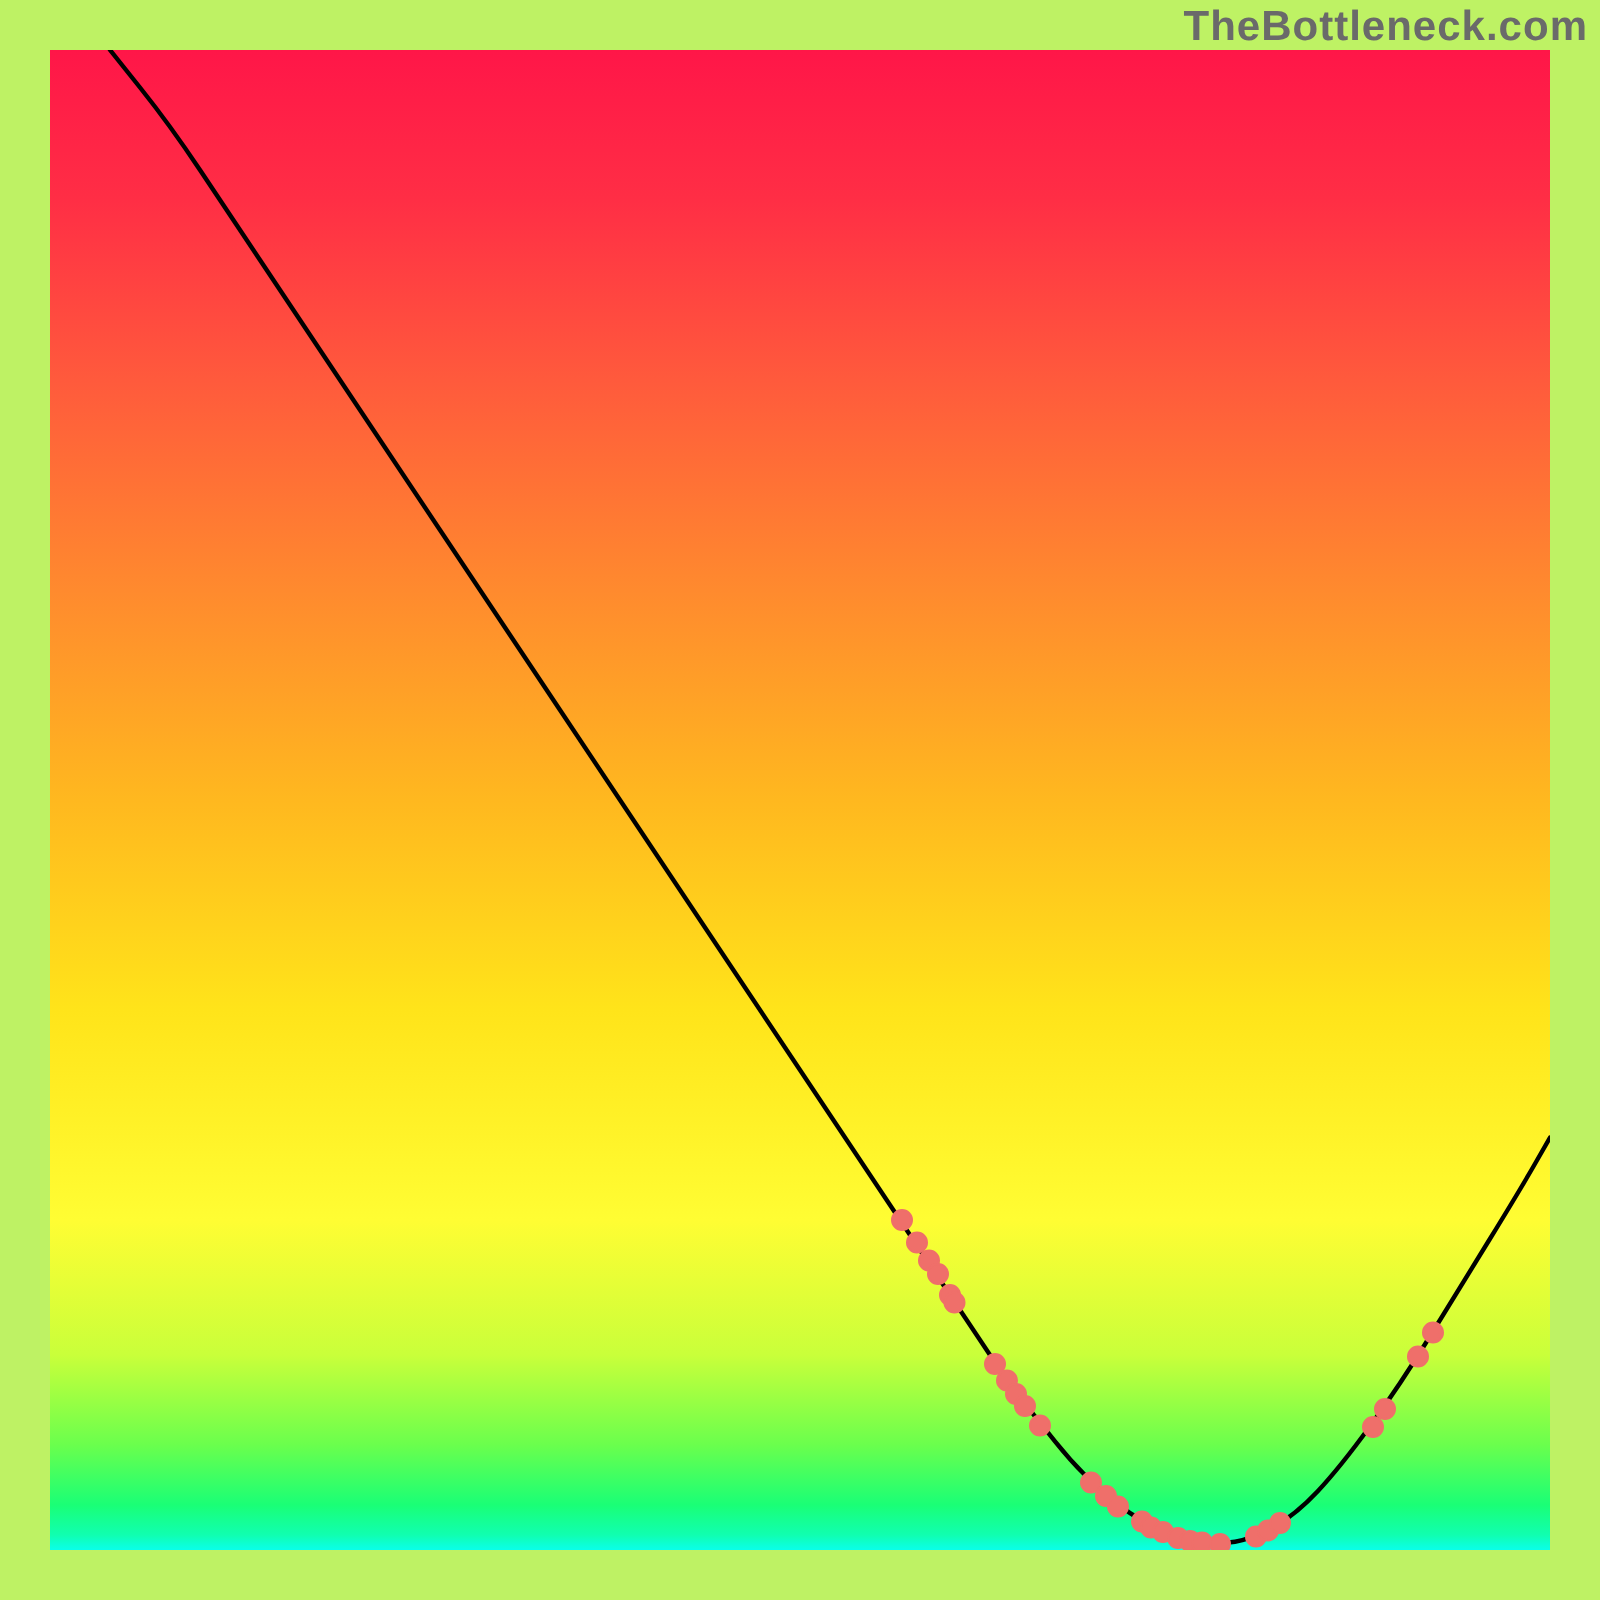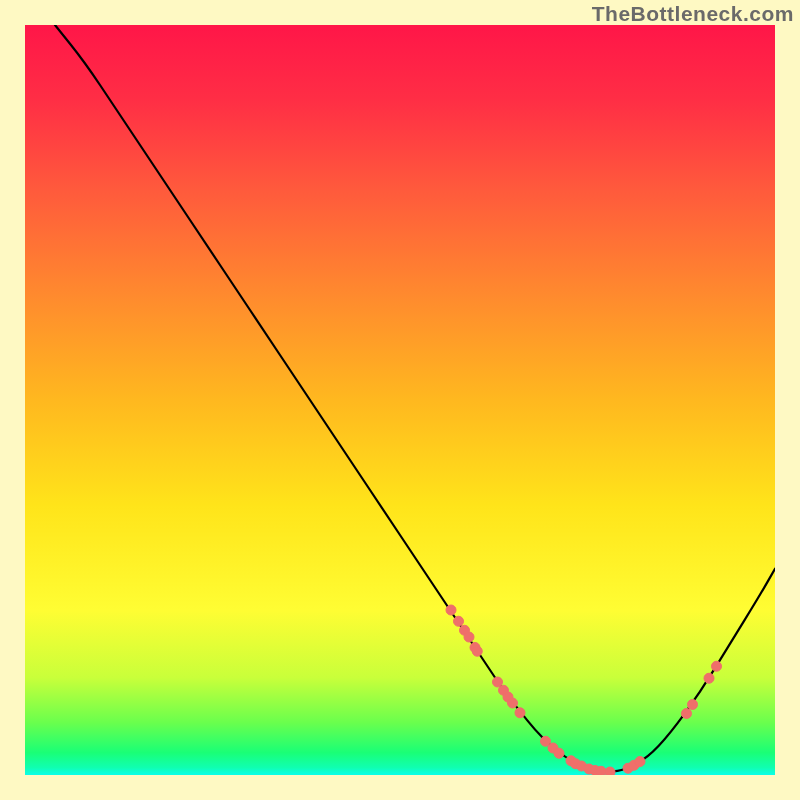--- a/index.html
+++ b/index.html
@@ -8,21 +8,21 @@
     width: 800px;
     height: 800px;
     background: #000;
     font-family: Arial, Helvetica, sans-serif;
     overflow: hidden;
   }
   .frame {
     position: relative;
     width: 800px;
     height: 800px;
-    background: #fef9c3;
+    background: #bef264;
   }
   .watermark {
     position: absolute;
     top: 2px;
     right: 6px;
     color: #555;
     color: #6a6a6a;
     font-size: 21px;
     font-weight: 600;
     letter-spacing: 0.5px;

